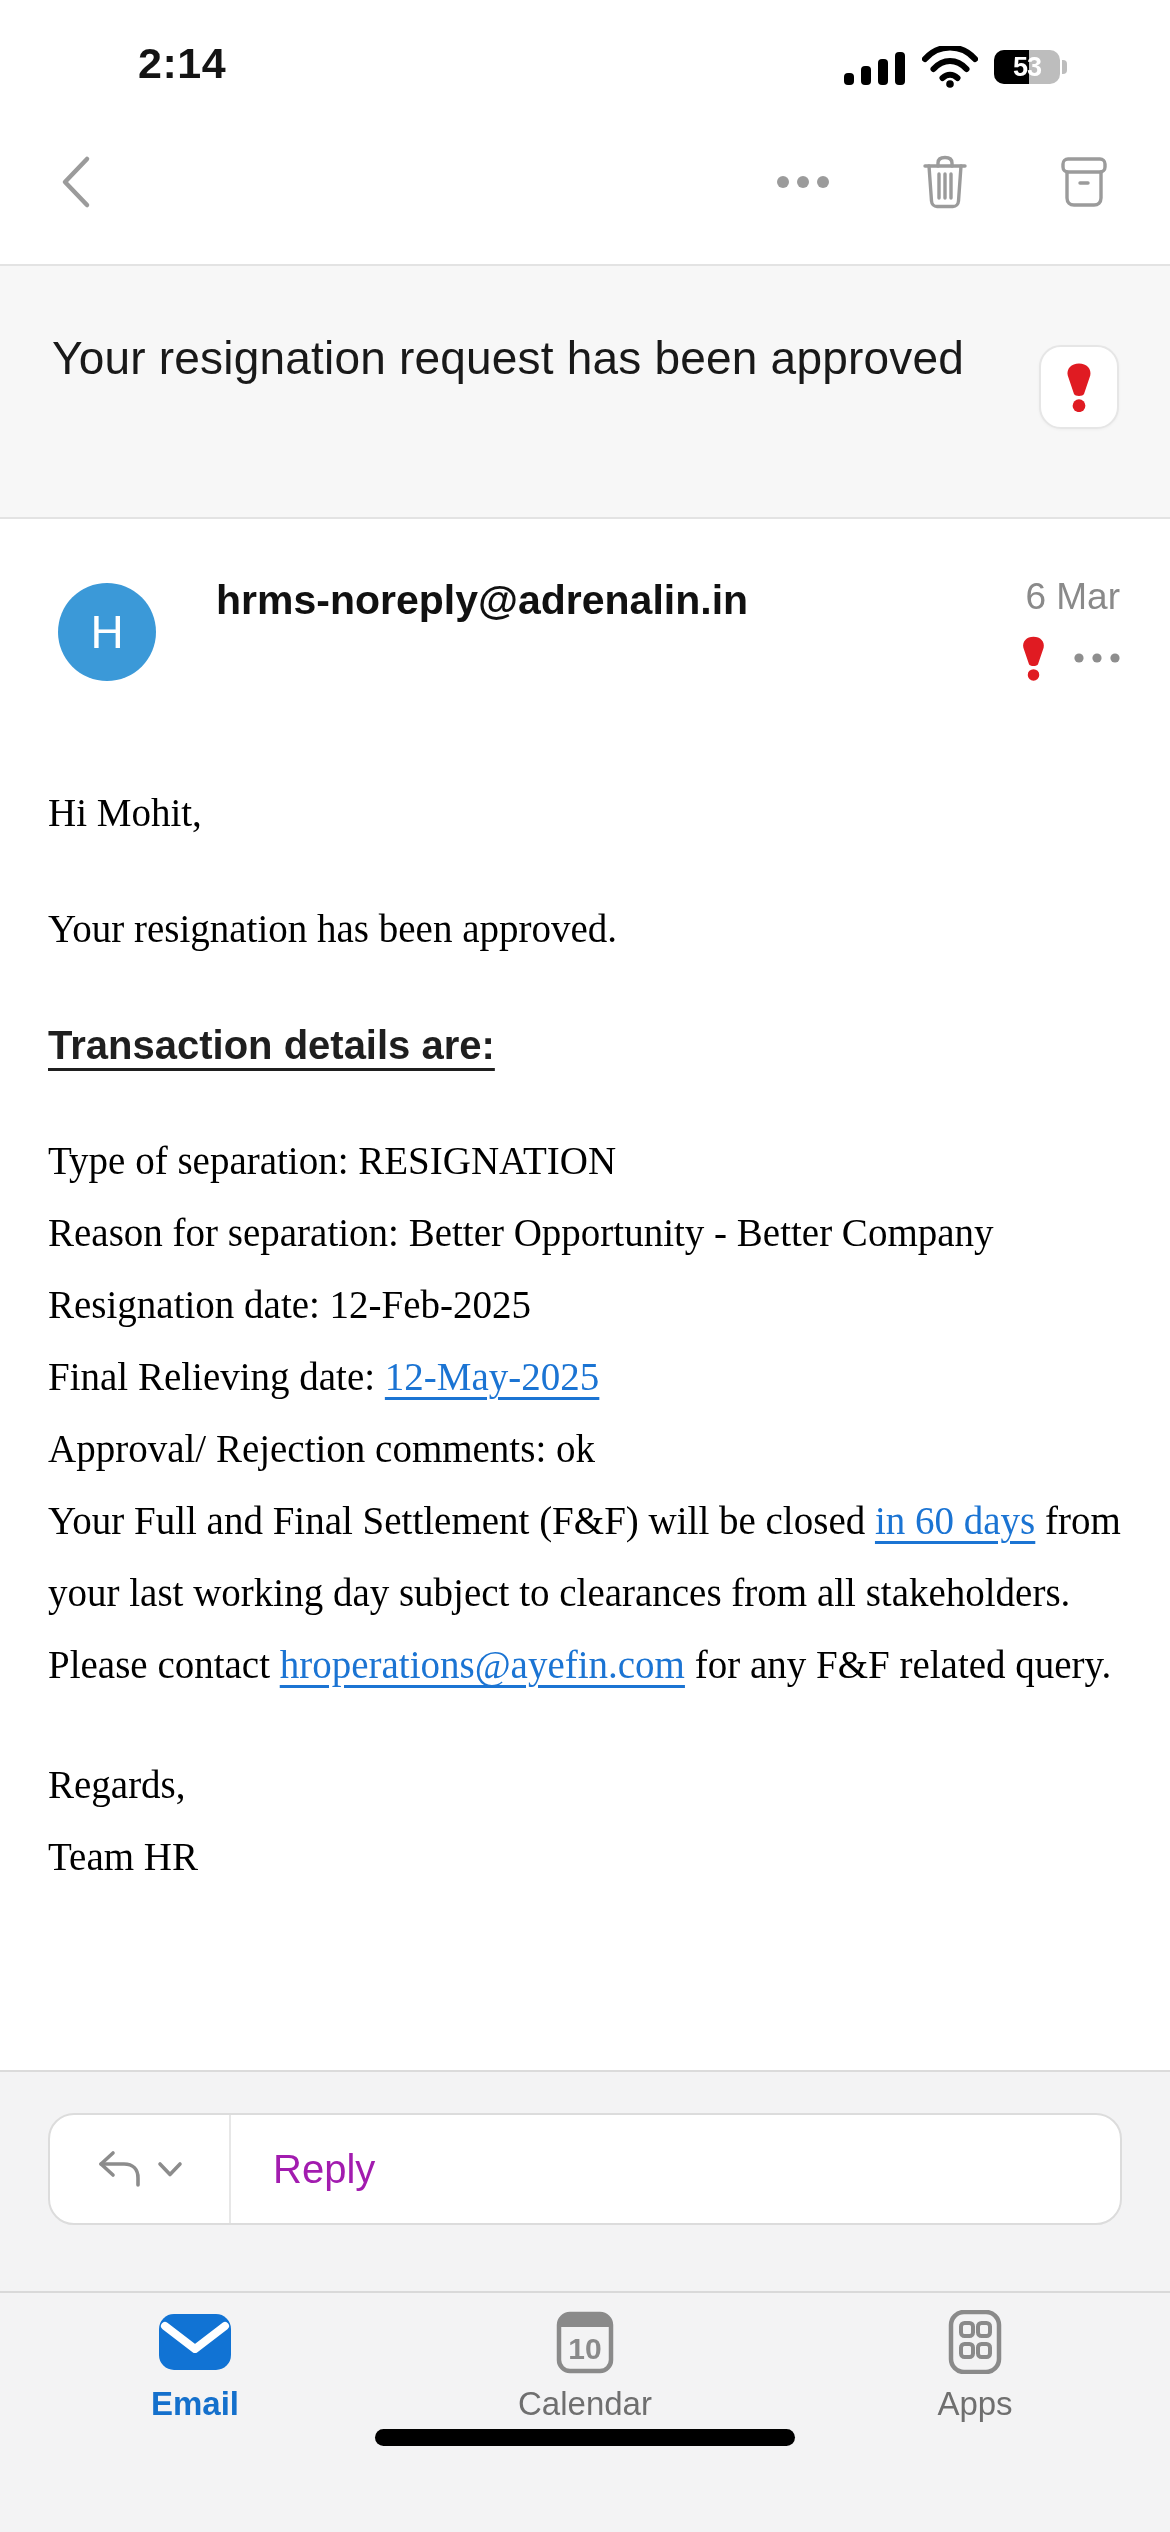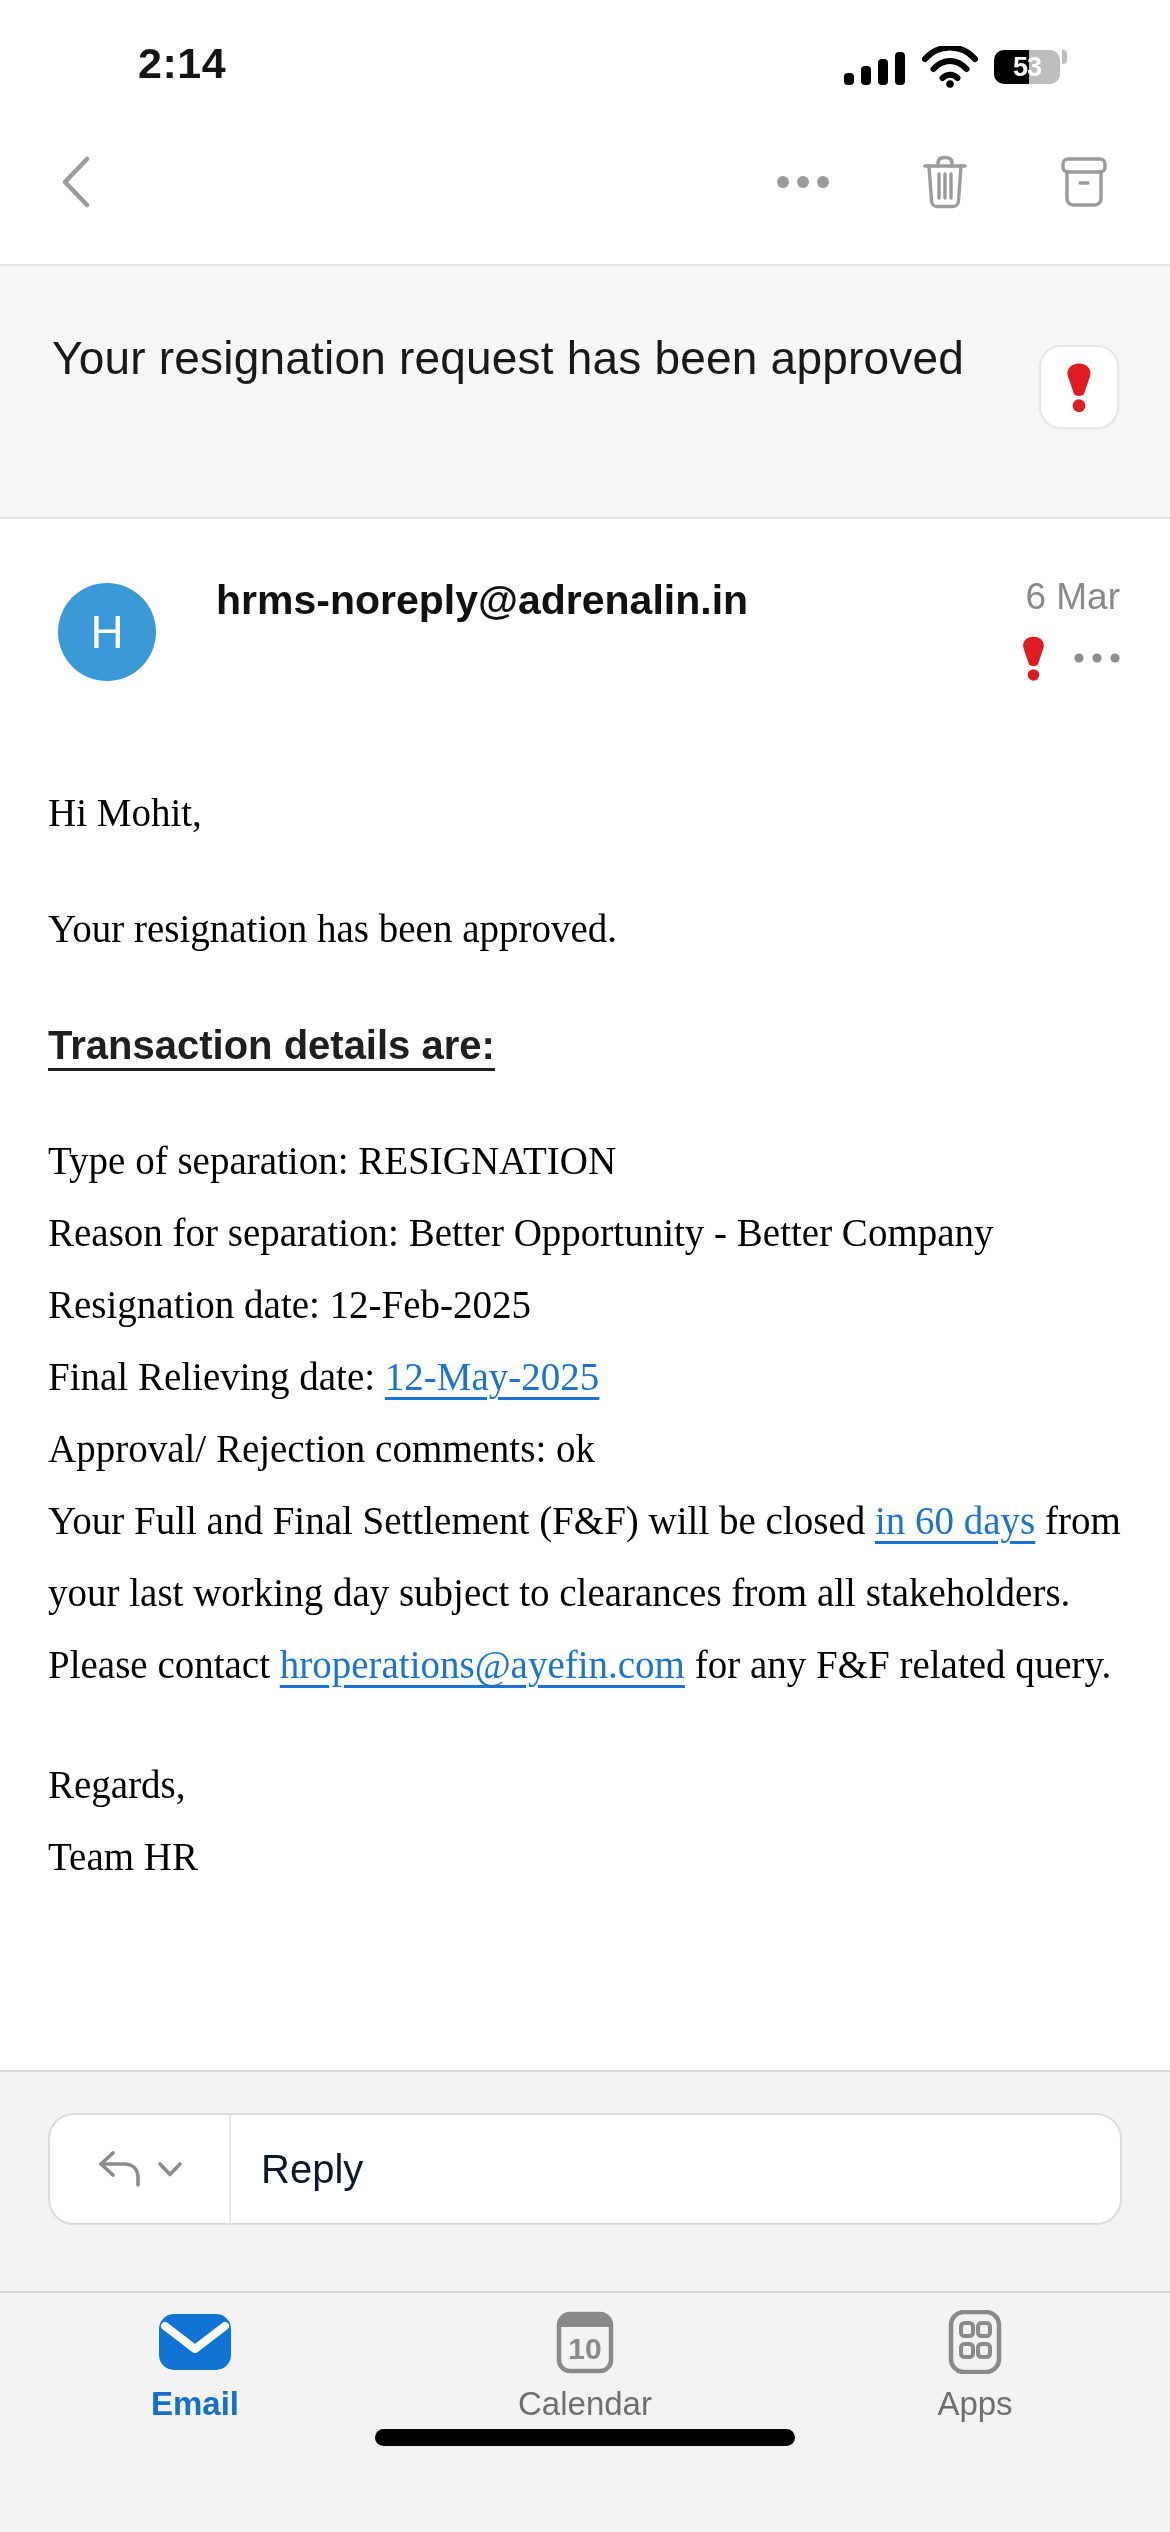--- a/index.html
+++ b/index.html
@@ -63,22 +63,22 @@
   .sig{ margin-top:48px; }
   a.link, .link{ color:var(--link); text-decoration:underline; text-decoration-thickness:2.5px;
     text-underline-offset:7px; cursor:pointer;}
   
   .footer{ position:absolute; top:2070px; left:0; right:0; height:462px; background:#F3F3F4;
     border-top:2px solid #DBDBDB;}
   .reply-bar{ margin:41px 48px 0; height:112px; background:#fff; border:2px solid #DCDCDC;
     border-radius:26px; display:flex; align-items:stretch; overflow:hidden;}
   .reply-left{ flex:0 0 181px; border-right:2px solid #E7E7E7; display:flex; align-items:center;
     justify-content:center; gap:14px; color:#8C8C8C;}
-  .reply-field{ flex:1; display:flex; align-items:center; padding-left:30px;
-    font-size:40px; color:#0f172a;}
+  .reply-field{ flex:1; display:flex; align-items:center; padding-left:42px;
+    font-size:40px; color:#a21caf;}
   .tab-hairline{ position:absolute; top:219px; left:0; right:0; height:2px; background:#D9D9D9;}
   .tab-bar{ position:absolute; top:237px; left:0; right:0; display:flex;}
   .tab{ flex:1 1 33.33%; display:flex; flex-direction:column; align-items:center;}
   .tab .tab-icon{ height:66px; display:flex; align-items:center; justify-content:center;}
   .tab .tab-label{ margin-top:10px; font-size:33px; color:#6F6F6F;}
   .tab.active .tab-label{ color:#1470CC; font-weight:bold;}
   .home-indicator{ position:absolute; top:357px; left:375px; width:420px; height:17px;
     border-radius:9px; background:#000;}
   svg{ display:block; }
 </style>
@@ -99,21 +99,21 @@
         </svg>
       </span>
       <span>
         <svg width="56" height="42" viewBox="0 0 56 42" fill="none" stroke="#000" stroke-linecap="round">
           <path d="M3 13 C10 5 18.5 1.5 28 1.5 C37.5 1.5 46 5 53 13" stroke-width="6"></path>
           <path d="M11.5 23 C16.5 17.5 22 15 28 15 C34 15 39.5 17.5 44.5 23" stroke-width="6"></path>
           <path d="M20.5 32 C23 29.8 25.4 28.8 28 28.8 C30.6 28.8 33 29.8 35.5 32" stroke-width="6"></path>
           <circle cx="28" cy="38" r="3.8" fill="#000" stroke="none"></circle>
         </svg>
       </span>
-      <span style="display:flex;align-items:flex-start;">
+      <span style="display:flex;align-items:center;">
         <span class="battery">
           <span class="fill"></span>
           <span class="pct">53</span>
         </span>
         <span class="battery-nub"></span>
       </span>
     </div>
   </div>
 
   <div class="nav-bar">

